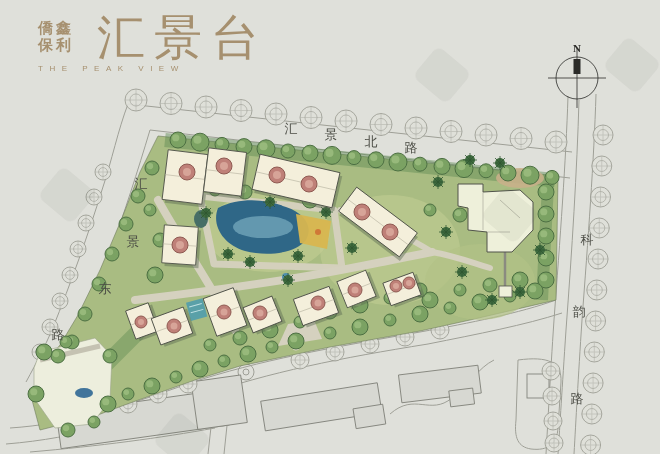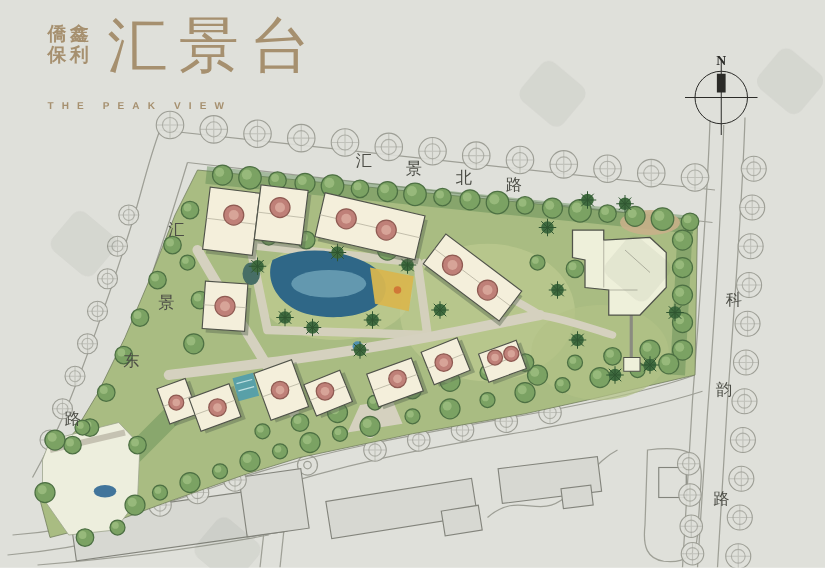--- a/index.html
+++ b/index.html
@@ -1,24 +1,24 @@
 <!DOCTYPE html>
 <html><head>
 <meta charset="utf-8">
 <style>
   html,body{margin:0;padding:0;}
   .canvas{position:relative;width:660px;height:454px;overflow:hidden;
           font-family:"Liberation Sans", sans-serif;background:#dfe0da;}
   svg{position:absolute;left:0;top:0;}
   .logo{position:absolute;left:38px;top:14px;color:#a6906f;user-select:none;}
-  .logo-row{display:flex;align-items:flex-start;gap:12px;}
+  .logo-row{display:flex;align-items:flex-start;gap:23px;}
   .logo-brand{display:flex;flex-direction:column;font-size:15px;line-height:1.15;
               letter-spacing:3px;font-weight:600;padding-top:5px;}
   .logo-title{font-size:48px;font-weight:400;letter-spacing:9px;line-height:1;}
-  .logo-sub{font-size:8px;letter-spacing:6.5px;font-weight:700;margin-top:18px;}
+  .logo-sub{font-size:8px;letter-spacing:6.5px;font-weight:400;margin-top:2px;}
 </style>
 </head>
 <body>
 
 <div class="canvas">
   <svg id="plan" width="660" height="454" viewBox="0 0 660 454">
       <rect x="0" y="0" width="660" height="454" fill="#dfe0da"></rect>
       <g fill="none" stroke="#9b9c93" stroke-width="1" opacity="0.95">
         <path d="M128,104 L572,152"></path>
         <path d="M150,130 L570,178"></path>

